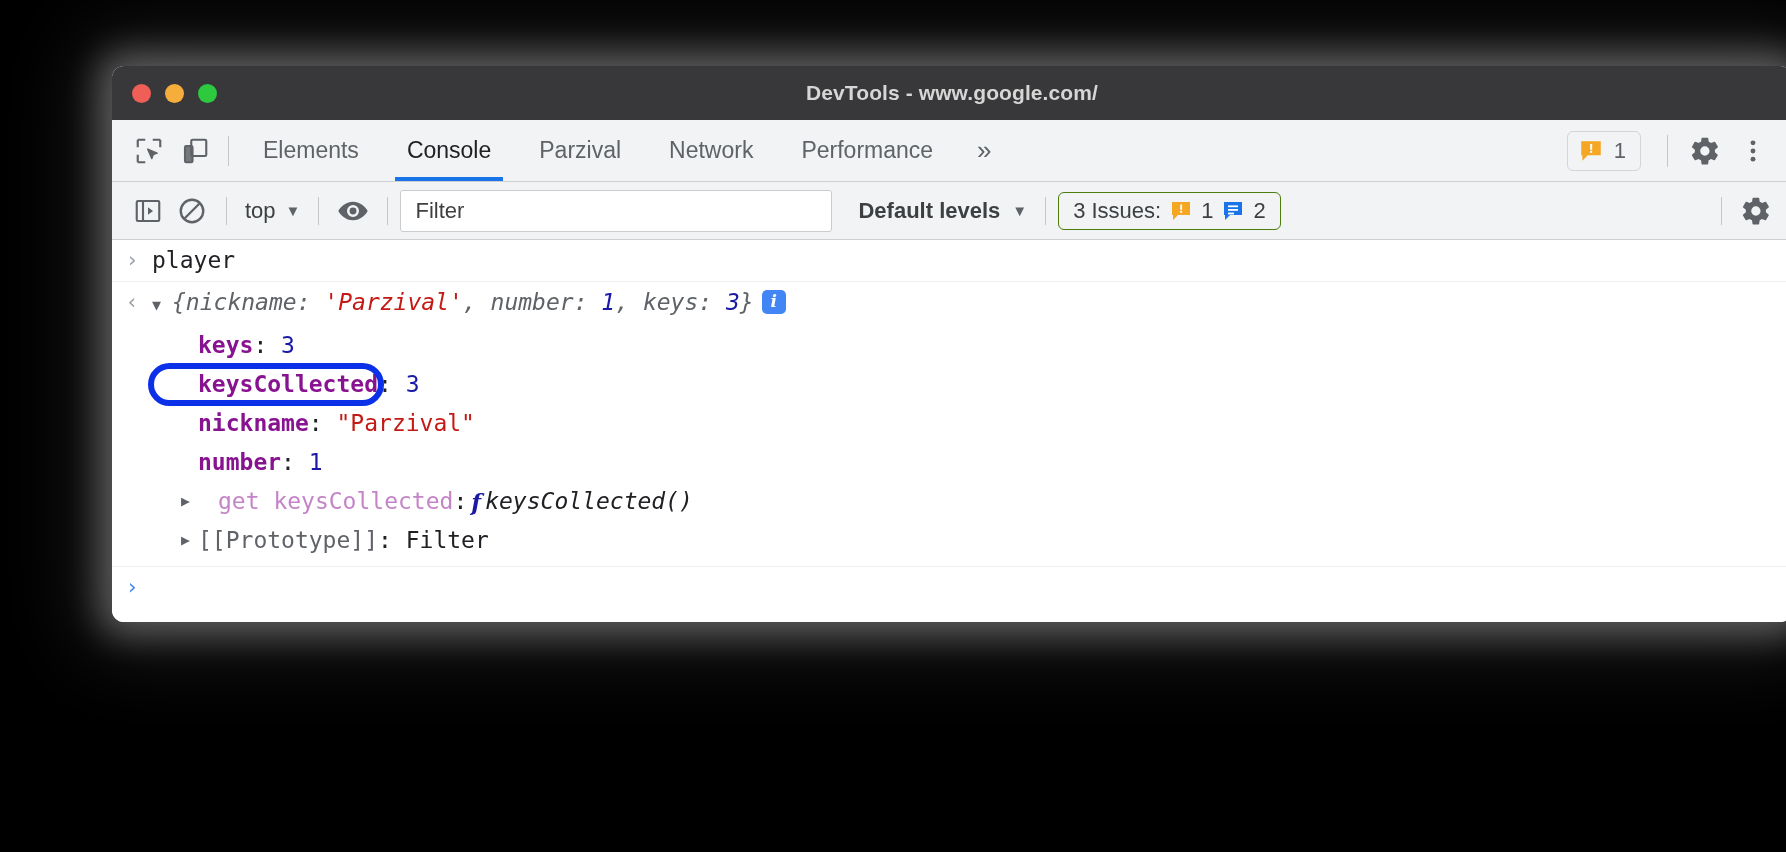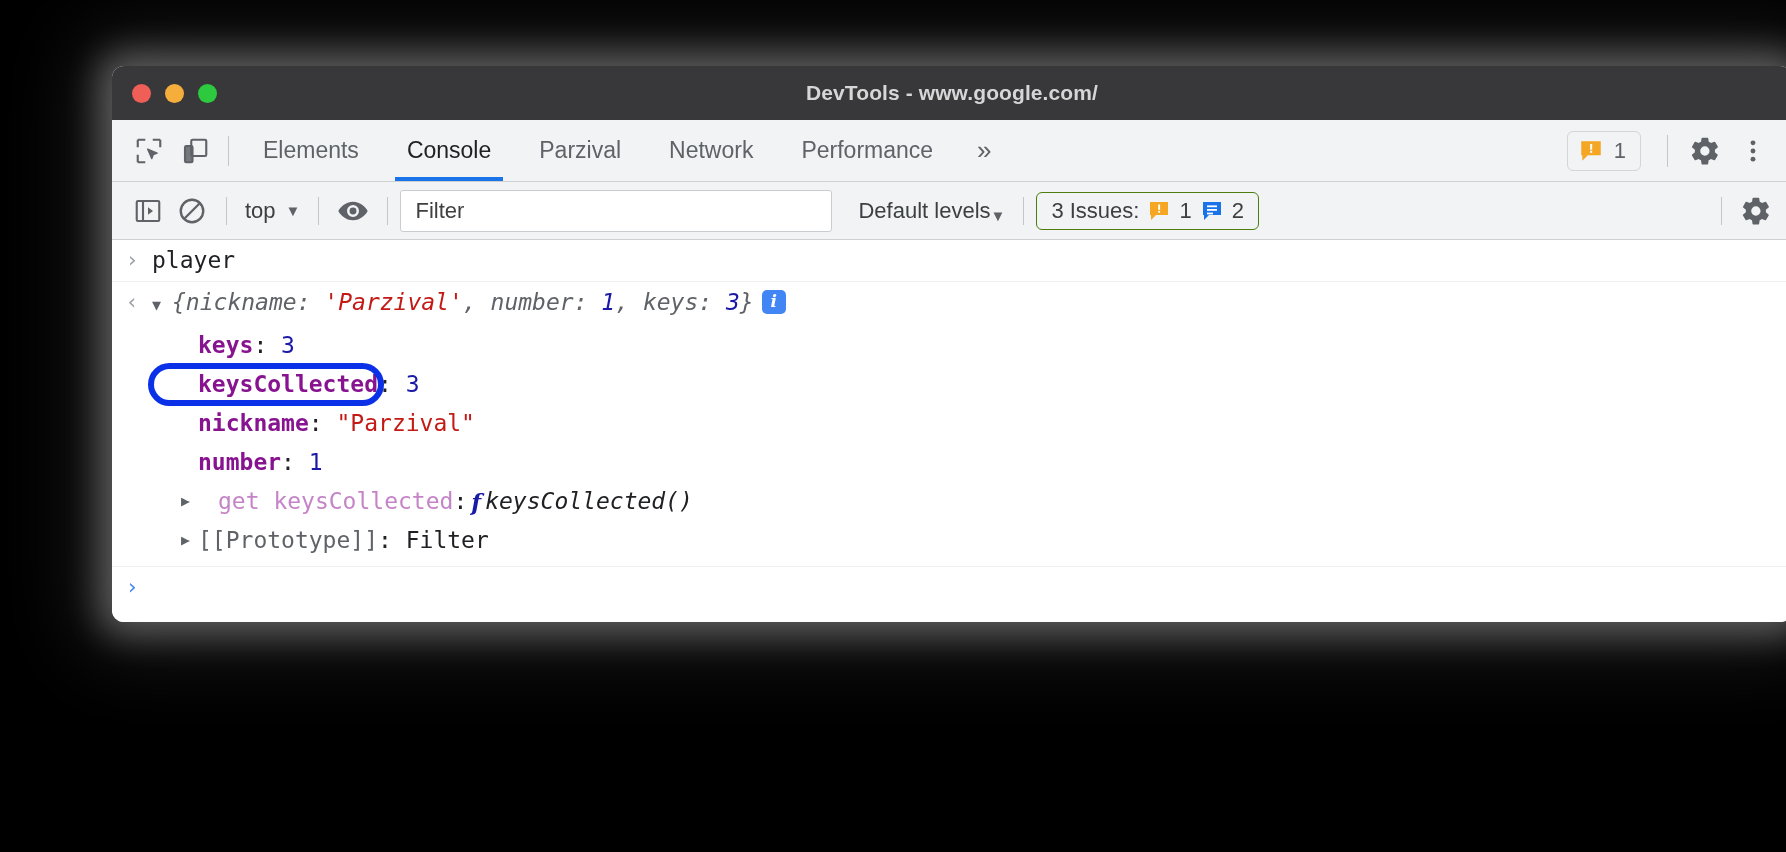--- a/index.html
+++ b/index.html
@@ -178,23 +178,25 @@
     align-items: center;
     padding: 8px 14px;
     font-size: 22px;
     color: #404040;
     margin-right: 20px;
   }
   #levels-select {
     font-size: 22px;
     color: #3c4043;
     display: flex;
-    align-items: flex-end;
+    align-items: center;
+    gap: 12px;
     white-space: nowrap;
     padding: 0 6px;
+    font-weight: bold;
   }
   #issues-pill {
     display: flex;
     align-items: center;
     gap: 8px;
     border: 1px solid #4d7c0f;
     border-radius: 6px;
     padding: 5px 14px;
     font-size: 22px;
     color: #3c4043;

